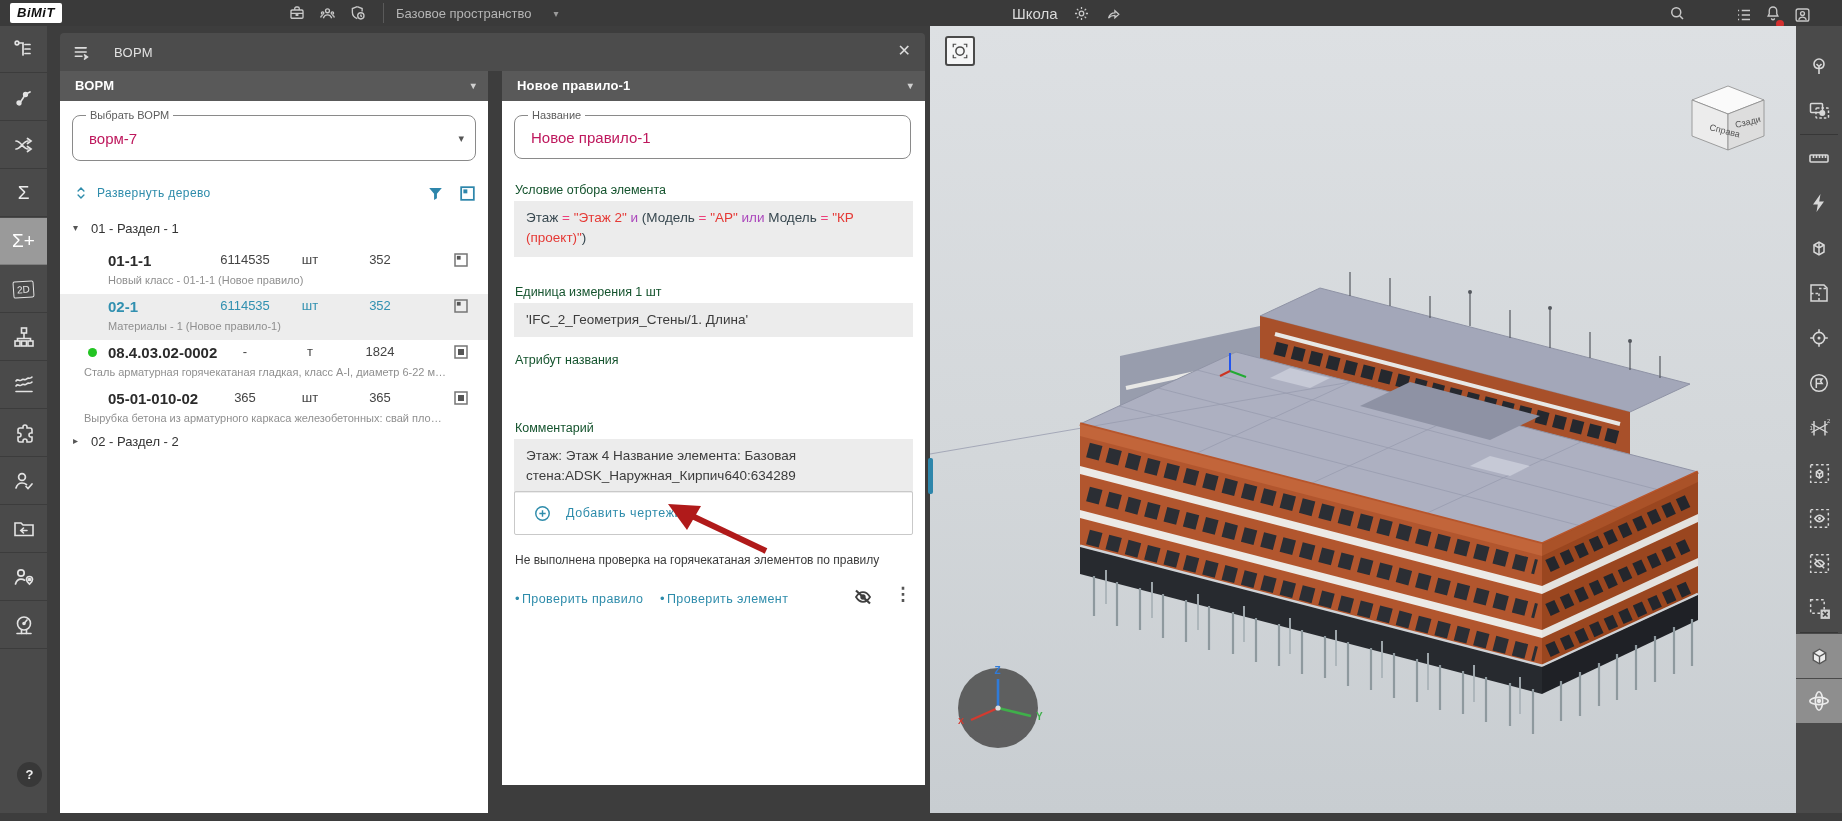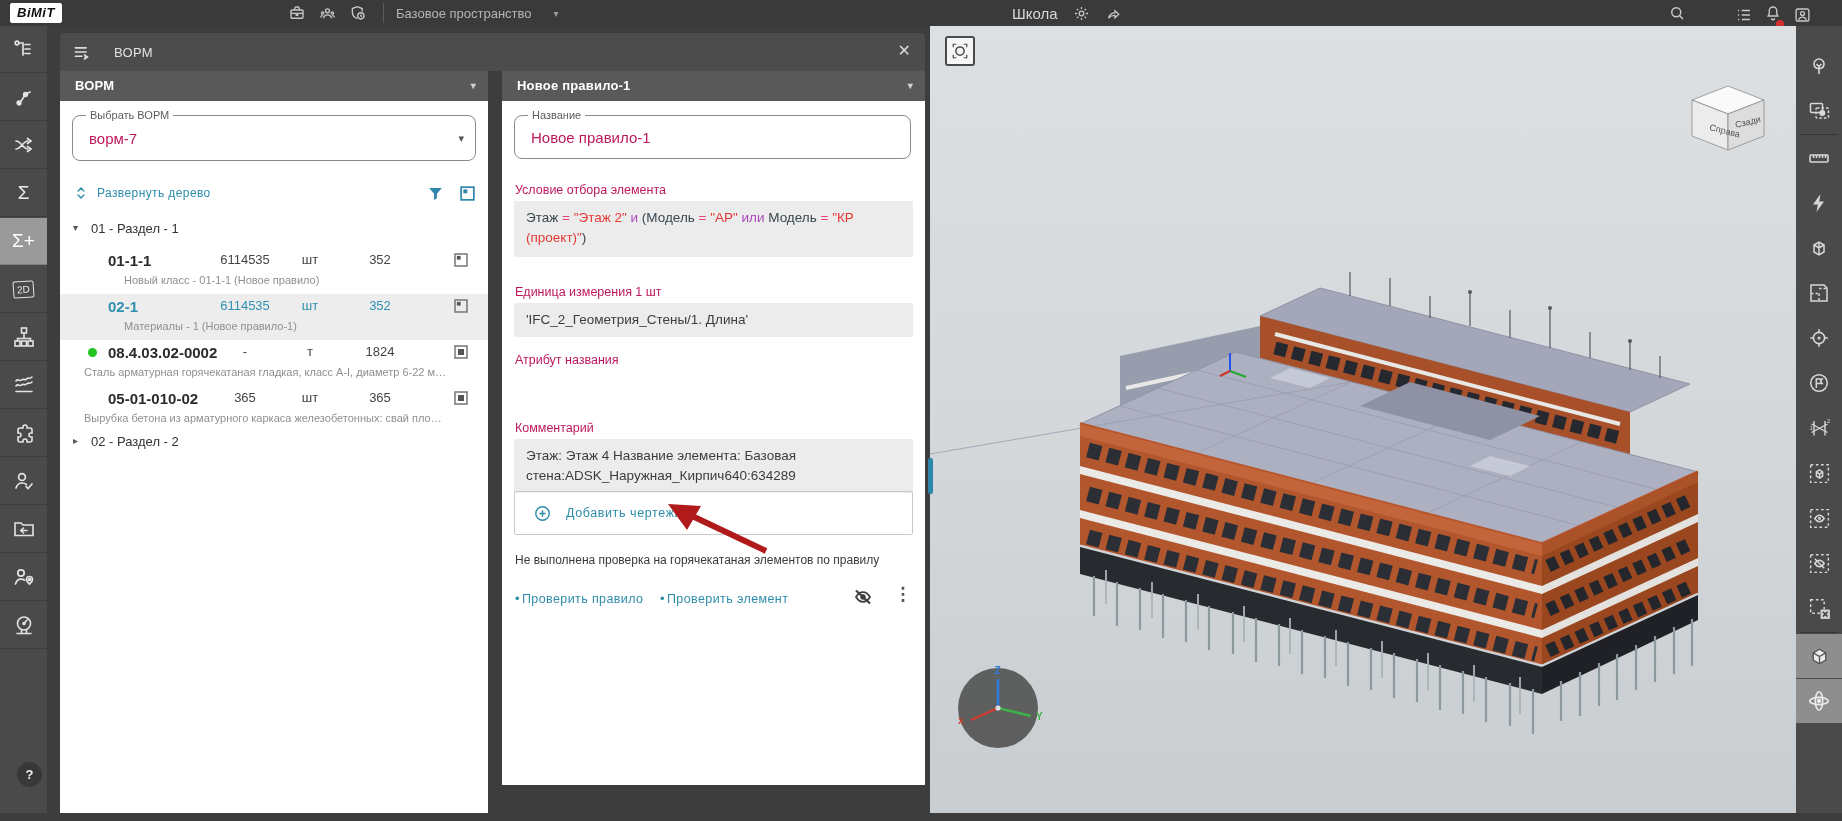--- a/index.html
+++ b/index.html
@@ -51,27 +51,27 @@
   .tgroup { position:absolute; left:0; width:100%; height:24px; font-size:13px; color:#333; cursor:pointer; }
   .tgroup .gcaret { position:absolute; left:13px; top:1px; font-size:10px; color:#555; }
   .tgroup .glabel { position:absolute; left:31px; top:0; }
   .trow { position:absolute; left:0; width:100%; height:46px; cursor:pointer; }
   .trow.sel { background:#ededed; }
   .trow .code { position:absolute; left:48px; top:4px; font-size:15px; font-weight:bold; color:#2b2b2b; }
   .trow .qty { position:absolute; left:150px; top:4px; width:70px; text-align:center; font-size:13px; color:#444; }
   .trow .unit { position:absolute; left:230px; top:4px; width:40px; text-align:center; font-size:13px; color:#444; }
   .trow .count { position:absolute; left:293px; top:4px; width:54px; text-align:center; font-size:13px; color:#444; }
   .trow .ricon { position:absolute; left:392px; top:3px; }
-  .trow .subtitle { position:absolute; left:64px; top:26px; width:336px; font-size:11px; color:#8f8f8f; white-space:nowrap; overflow:hidden; text-overflow:ellipsis; }
+  .trow .subtitle { position:absolute; left:48px; top:26px; width:336px; font-size:11px; color:#8f8f8f; white-space:nowrap; overflow:hidden; text-overflow:ellipsis; }
   .trow .subtitle.wide { left:24px; width:366px; }
   .trow.sel .code, .trow.sel .qty, .trow.sel .unit, .trow.sel .count { color:#3190b0; }
   .gdot { position:absolute; left:28px; top:8px; width:9px; height:9px; border-radius:50%; background:#23c523; }
 
   
-  .plabel { position:absolute; left:13px; font-size:12.5px; color:#be185d; }
+  .plabel { position:absolute; left:13px; font-size:12.5px; color:#14532d; }
   .gbox { position:absolute; left:12px; width:399px; background:#ececec; padding:7px 12px; font-size:13.5px; color:#3c3c3c; line-height:20px; }
   .tkn-n{color:#37474f} .tkn-o{color:#ec407a} .tkn-s{color:#e53935} .tkn-l{color:#ab47bc}
   #add-drawings { position:absolute; left:12px; top:420px; width:399px; height:44px; border:1px solid #c9c9c9; border-radius:2px; display:flex; align-items:center; gap:14px; padding-left:18px; cursor:pointer; color:#2e8cab; font-size:12.5px; letter-spacing:.6px; }
   #check-status { position:absolute; left:13px; top:482px; width:400px; font-size:12px; color:#3a3a3a; }
   .plink { position:absolute; top:520px; display:flex; align-items:center; color:#2e8cab; font-size:12.5px; letter-spacing:.4px; cursor:pointer; }
   .blt { margin-right:2px; font-size:13px; }
   #eye-off-btn { position:absolute; left:348px; top:514px; cursor:pointer; }
   #kebab-btn { position:absolute; left:392px; top:512px; font-size:18px; color:#555; font-weight:bold; cursor:pointer; letter-spacing:0; }
 
   #annot-arrow { position:absolute; left:150px; top:428px; pointer-events:none; }

